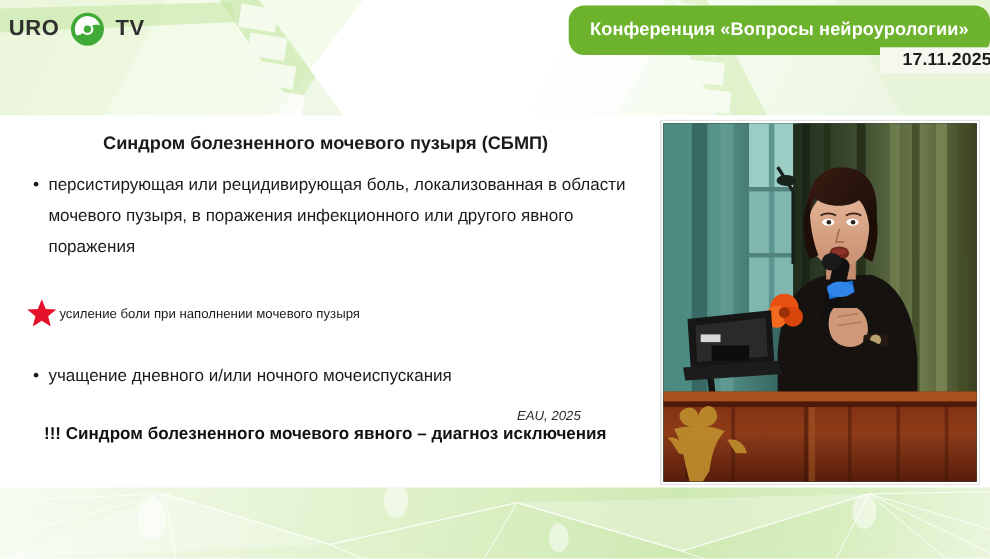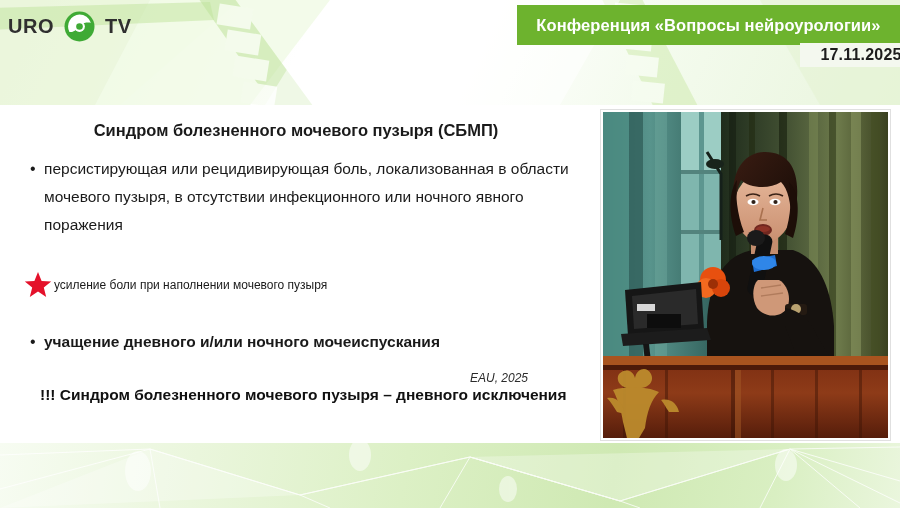--- a/index.html
+++ b/index.html
@@ -66,26 +66,27 @@
     width: 33px;
     height: 33px;
     margin: 0 -3px;
   }
 
   .conf-banner {
     position: absolute;
     left: 517px;
     top: 5px;
     width: 383px;
-    height: 40px;
+    height: 45px;
     background: #6db32e;
     display: flex;
     align-items: center;
     justify-content: center;
     z-index: 6;
+    border-radius: 14px;
   }
   .conf-banner-label {
     color: #ffffff;
     font-size: 16.5px;
     font-weight: bold;
     white-space: nowrap;
     letter-spacing: 0.1px;
   }
 
   .date-badge {
@@ -165,21 +166,21 @@
   .star-icon {
     flex: 0 0 28px;
     width: 28px;
     height: 27px;
     margin-right: 2px;
   }
   .b-star .bullet-text { line-height: 22px; font-size: 12px; }
 
   .b3 { left: 26px; top: 226px; width: 560px; }
   .b3 .bullet-dot { line-height: 22px; }
-  .b3 .bullet-text { line-height: 22px; font-weight: bold; }
+  .b3 .bullet-text { line-height: 22px; }
 
   .citation {
     position: absolute;
     left: 0;
     top: 266px;
     width: 528px;
     text-align: right;
     font-size: 12px;
     font-style: italic;
     color: #2b2b2b;
@@ -297,40 +298,40 @@
       <span class="date-badge-label">17.11.2025</span>
     </div>
   </div>
 
   <div class="slide">
 
     <div class="slide-title">Синдром болезненного мочевого пузыря (СБМП)</div>
 
     <div class="bullet-row b1">
       <span class="bullet-dot">•</span>
-      <span class="bullet-text">персистирующая или рецидивирующая боль, локализованная в области мочевого пузыря, в отсутствии инфекционного или ночного явного поражения</span>
+      <span class="bullet-text">персистирующая или рецидивирующая боль, локализованная в области мочевого пузыря, в поражения инфекционного или другого явного поражения</span>
     </div>
 
     <div class="b-star">
       <span class="star-icon">
         <svg width="28" height="27" viewBox="0 0 28 27">
           <polygon points="14,1 17.6,9.9 27.2,10.4 19.8,16.6 22.2,25.9 14,20.6 5.8,25.9 8.2,16.6 0.8,10.4 10.4,9.9" fill="#e4112a"></polygon>
         </svg>
       </span>
       <span class="bullet-text">усиление боли при наполнении мочевого пузыря</span>
     </div>
 
     <div class="bullet-row b3">
       <span class="bullet-dot">•</span>
       <span class="bullet-text"> учащение дневного и/или ночного мочеиспускания</span>
     </div>
 
     <div class="citation">EAU, 2025</div>
 
-    <div class="conclusion">!!! Синдром болезненного мочевого пузыря – дневного исключения</div>
+    <div class="conclusion">!!! Синдром болезненного мочевого явного – диагноз исключения</div>
   </div>
 
   <div class="video-panel">
     <svg width="285" height="326" viewBox="0 0 285 326" preserveAspectRatio="none">
       <defs>
         <linearGradient id="curtainL" x1="0" y1="0" x2="1" y2="0">
           <stop offset="0%" stop-color="#3e7a74"></stop>
           <stop offset="40%" stop-color="#58948c"></stop>
           <stop offset="100%" stop-color="#2f5d58"></stop>
         </linearGradient>

